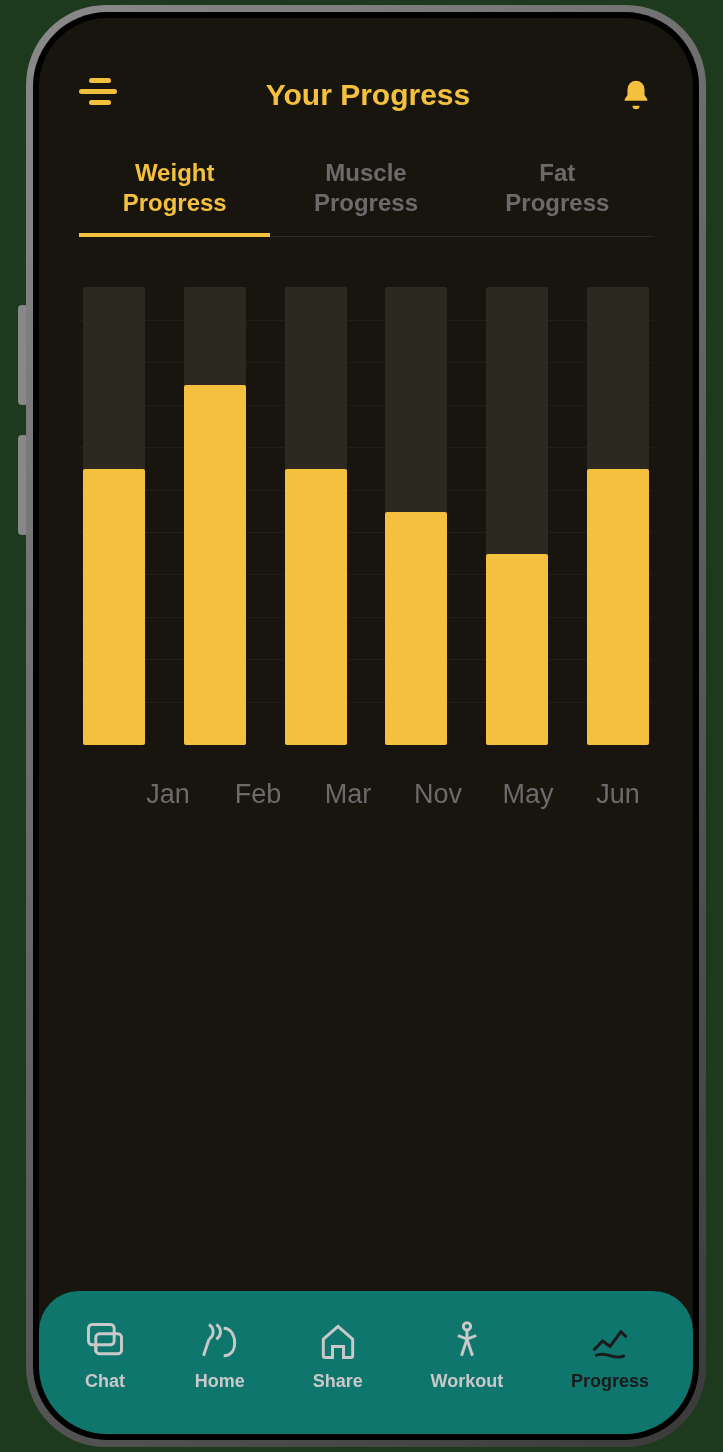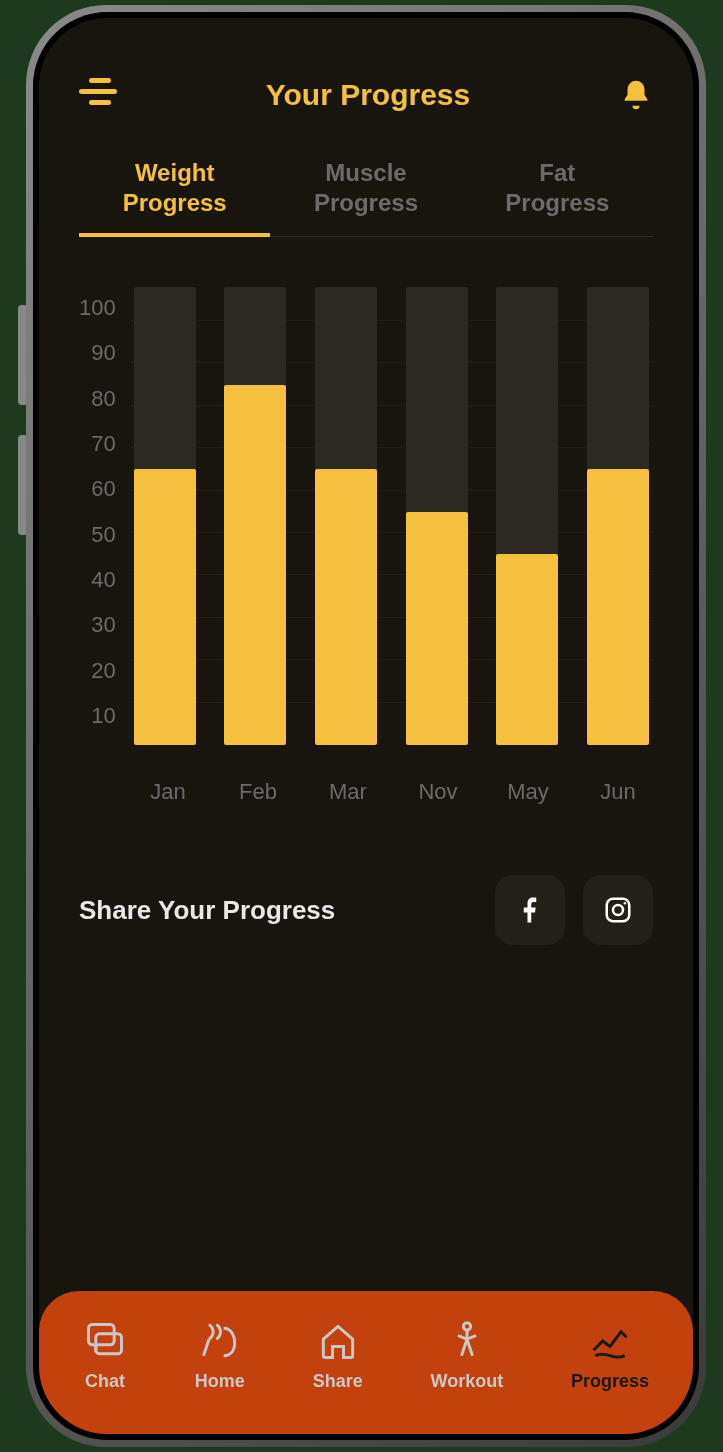--- a/index.html
+++ b/index.html
@@ -87,35 +87,35 @@
   .grid{position:absolute;inset:0;}
   .grid div{position:absolute;left:0;right:0;height:1px;background:#221f17;}
   .bars{
     position:absolute;left:0;right:0;bottom:0;top:0;
     display:flex;justify-content:space-between;align-items:flex-end;
     padding:0 4px;
   }
   .bar-col{width:62px;height:100%;position:relative;}
   .bar-bg{position:absolute;left:0;right:0;bottom:0;background:var(--bar-bg);border-radius:2px;}
   .bar-fg{position:absolute;left:0;right:0;bottom:0;background:var(--accent);border-radius:2px;}
-  .xaxis{display:flex;justify-content:space-between;padding:12px 4px 0 58px;color:var(--muted);font-size:22px;font-weight:500;}
+  .xaxis{display:flex;justify-content:space-between;padding:12px 4px 0 58px;color:var(--muted);font-size:27px;font-weight:500;}
   .xaxis div{width:62px;text-align:center;}
   
   .share{
     display:flex;align-items:center;justify-content:space-between;
     padding:50px 40px 0 40px;
   }
   .share-label{color:#e8e8e8;font-size:26px;font-weight:600;}
   .share-btns{display:flex;gap:18px;}
   .sbtn{width:70px;height:70px;border-radius:18px;background:#232017;display:flex;align-items:center;justify-content:center;cursor:pointer;}
   .sbtn svg{width:30px;height:30px;fill:none;stroke:#fff;stroke-width:2;}
   
   .bottom-nav{
     margin-top:auto;
-    background:#c2410c;
+    background:#0f766e;
     border-radius:40px 40px 0 0;
     display:flex;justify-content:space-around;align-items:center;
     padding:28px 10px 42px 10px;
   }
   .nav-item{display:flex;flex-direction:column;align-items:center;gap:8px;cursor:pointer;}
   .nav-item svg{width:44px;height:44px;stroke:#c9c9c9;fill:none;stroke-width:1.6;}
   .nav-item span{font-size:18px;font-weight:700;color:#c9c9c9;}
   .nav-item.active svg{stroke:#1a1a1a;}
   .nav-item.active span{color:#1a1a1a;}
 </style>
@@ -144,32 +144,20 @@
     </div>
 
     <div class="tabs" id="tabs">
           <div class="tab active">Weight<br>Progress</div>
           <div class="tab">Muscle<br>Progress</div>
           <div class="tab">Fat<br>Progress</div>
         </div>
 
     <div class="chart-wrap">
       <div class="chart">
-        <div class="yaxis" id="yaxis">
-              <div>100</div>
-              <div>90</div>
-              <div>80</div>
-              <div>70</div>
-              <div>60</div>
-              <div>50</div>
-              <div>40</div>
-              <div>30</div>
-              <div>20</div>
-              <div>10</div>
-            </div>
         <div class="plot">
           <div class="grid" id="grid">
                 <div style="bottom: 424.074px;"></div>
                 <div style="bottom: 381.667px;"></div>
                 <div style="bottom: 339.259px;"></div>
                 <div style="bottom: 296.852px;"></div>
                 <div style="bottom: 254.444px;"></div>
                 <div style="bottom: 212.037px;"></div>
                 <div style="bottom: 169.63px;"></div>
                 <div style="bottom: 127.222px;"></div>
@@ -207,37 +195,20 @@
       <div class="xaxis" id="xaxis">
             <div>Jan</div>
             <div>Feb</div>
             <div>Mar</div>
             <div>Nov</div>
             <div>May</div>
             <div>Jun</div>
           </div>
     </div>
 
-    <div class="share">
-      <div class="share-label">Share Your Progress</div>
-      <div class="share-btns">
-        <div class="sbtn">
-          <svg viewBox="0 0 24 24">
-                <path fill="#fff" stroke="none" d="M13 22v-8h3l.5-4H13V7.5c0-1.1.3-1.9 2-1.9h2V2.1C16.7 2 15.6 2 14.4 2 11.9 2 10 3.5 10 6.7V10H7v4h3v8h3z"></path>
-              </svg>
-        </div>
-        <div class="sbtn">
-          <svg viewBox="0 0 24 24">
-            <rect x="3" y="3" width="18" height="18" rx="5"></rect>
-            <circle cx="12" cy="12" r="4"></circle>
-            <circle cx="17.5" cy="6.5" r="1" fill="#fff" stroke="none"></circle>
-          </svg>
-        </div>
-      </div>
-    </div>
 
     <div class="bottom-nav" id="bnav">
           <div class="nav-item">
             <svg viewBox="0 0 24 24">
               <rect x="3" y="3" width="14" height="11" rx="2"></rect>
               <path d="M7 18l0-4"></path>
               <rect x="7" y="8" width="14" height="11" rx="2"></rect>
             </svg>
             <span>Chat</span>
           </div>

